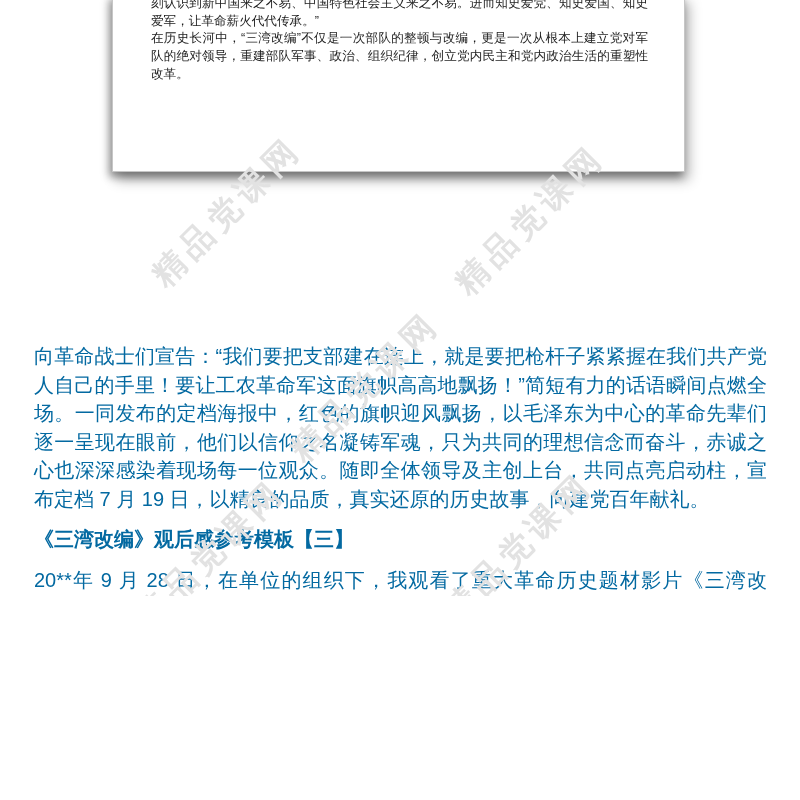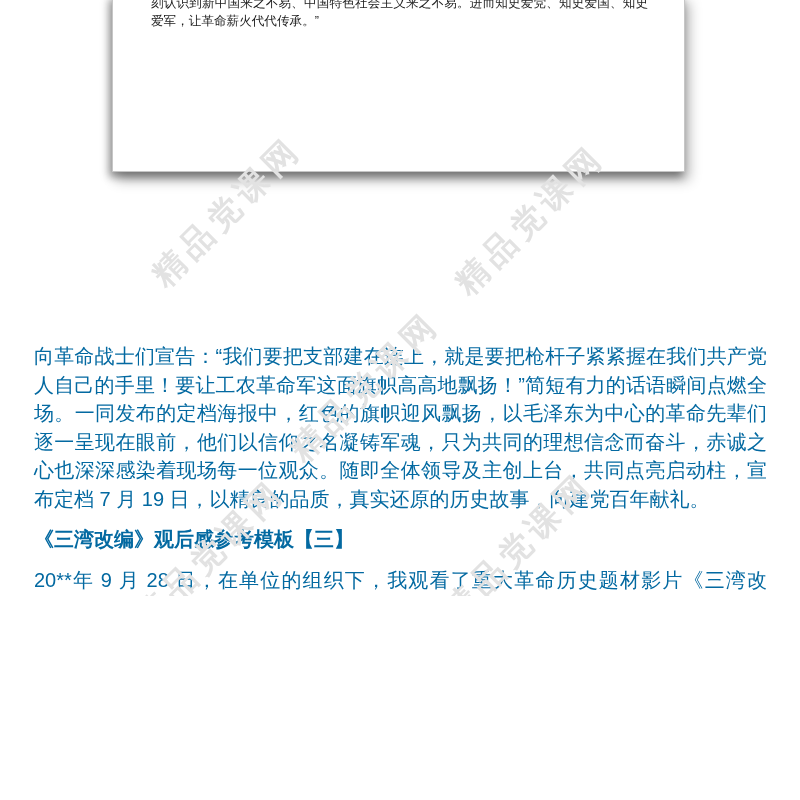--- a/index.html
+++ b/index.html
@@ -72,20 +72,21 @@
   }
 </style>
 </head>
 <body>
 
 <div class="screen">
 
   <div class="thumb-card">
     <div>
         <p>刻认识到新中国来之不易、中国特色社会主义来之不易。进而知史爱党、知史爱国、知史爱军，让革命薪火代代传承。”</p>
+        <p>在历史长河中，“三湾改编”不仅是一次部队的整顿与改编，更是一次从根本上建立党对军队的绝对领导，重建部队军事、政治、组织纪律，创立党内民主和党内政治生活的重塑性改革。</p>
       </div>
   </div>
 
   <div class="body-text">
       <p>向革命战士们宣告：“我们要把支部建在连上，就是要把枪杆子紧紧握在我们共产党人自己的手里！要让工农革命军这面旗帜高高地飘扬！”简短有力的话语瞬间点燃全场。一同发布的定档海报中，红色的旗帜迎风飘扬，以毛泽东为中心的革命先辈们逐一呈现在眼前，他们以信仰之名凝铸军魂，只为共同的理想信念而奋斗，赤诚之心也深深感染着现场每一位观众。随即全体领导及主创上台，共同点亮启动柱，宣布定档 7 月 19 日，以精良的品质，真实还原的历史故事，向建党百年献礼。</p>
       <p class="bold">《三湾改编》观后感参考模板【三】</p>
       <p>20**年 9 月 28 日，在单位的组织下，我观看了重大革命历史题材影片《三湾改编》，联系近日国内华为财务执行官孟晚舟回国的新闻，颇有感受。</p>
       <p>“孟晚舟女士的回国。”不仅仅是中国外交的一次巨大的成功，更意味着美国的霸权主义第一次没有得逞。一方面体现了在中国大地上，我们的国家不会轻易放弃任何一个中国同胞和任何一家民族企业，并且绝不会让我们的同胞成为政治霸权的牺牲品；另一方面，这也充分说</p>
     </div>
 

